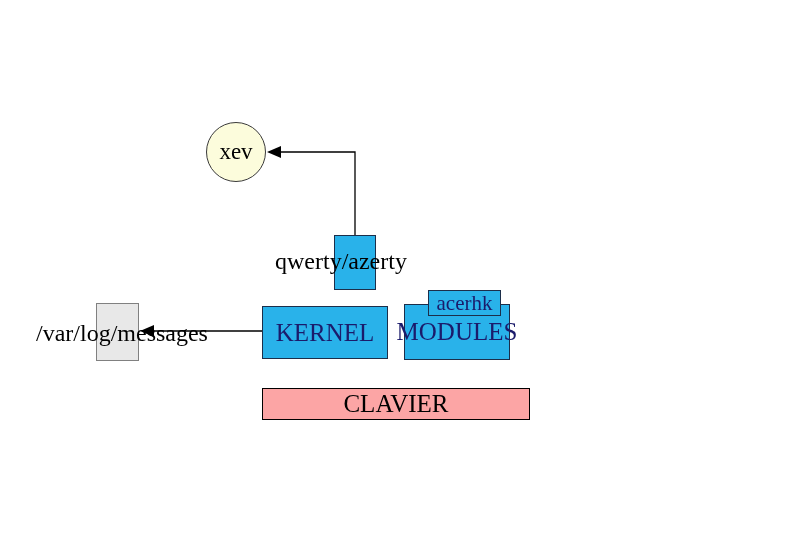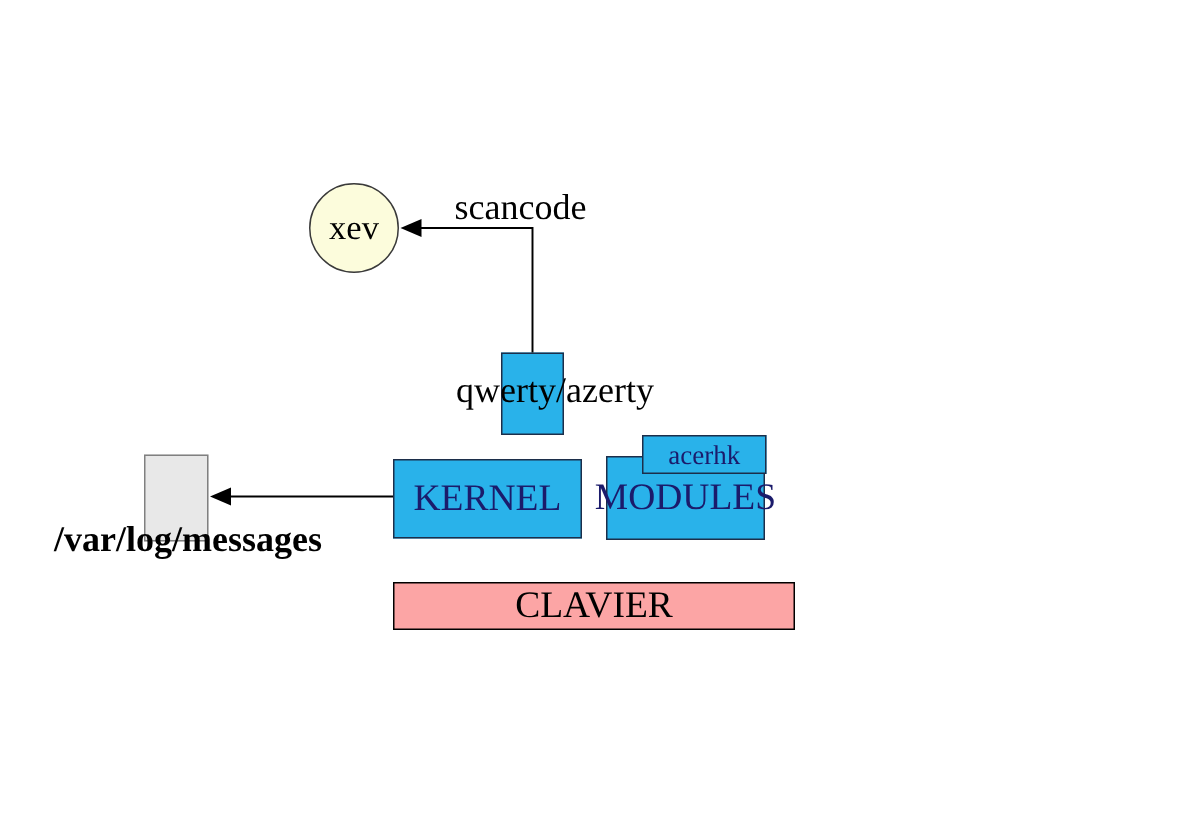--- a/index.html
+++ b/index.html
@@ -40,22 +40,22 @@
     font-size: 25px;
     font-family: Liberation Serif, serif;
   }
   .modules-box {
     left: 404px; top: 304px;
     width: 106px; height: 56px;
     font-size: 25px;
   }
   .acerhk-box {
     left: 428px; top: 290px;
-    width: 83px; height: 26px;
-    font-size: 18px;
+    width: 73px; height: 26px;
+    font-size: 21px;
     z-index: 2;
   }
   
   .clavier-box {
     left: 262px; top: 388px;
     width: 268px; height: 32px;
     background: #fca5a5;
     border: 1px solid #000000;
     color: #000000;
     font-size: 25px;
@@ -82,22 +82,22 @@
   }
   
   .free-label {
     position: absolute;
     color: #000000;
     font-size: 24px;
     white-space: nowrap;
     z-index: 4;
   }
   .scancode-label { left: 303px; top: 126px; }
-  .qwerty-label   { left: 304px; top: 248px; }
-  .varlog-label   { left: 36px;  top: 347px; font-weight: bold; }
+  .qwerty-label   { left: 275px; top: 248px; }
+  .varlog-label   { left: 36px;  top: 320px; }
   
   .connectors {
     position: absolute;
     left: 0; top: 0;
     width: 800px; height: 559px;
     z-index: 3;
     pointer-events: none;
   }
 </style>
 </head>
@@ -135,19 +135,18 @@
       <polyline points="355,235 355,152 270,152" fill="none" stroke="#000000" stroke-width="1.3"></polyline>
       <polygon points="267,152 281,146 281,158" fill="#000000"></polygon>
     </g>
 
     <g>
       <polyline points="262,331 143,331" fill="none" stroke="#000000" stroke-width="1.3"></polyline>
       <polygon points="140,331 154,325 154,337" fill="#000000"></polygon>
     </g>
   </svg>
 
-  <div class="free-label scancode-label">scancode</div>
 
   <div class="free-label qwerty-label">qwerty/azerty</div>
 
   <div class="free-label varlog-label">/var/log/messages</div>
 
 </div>
 
 </body></html>

